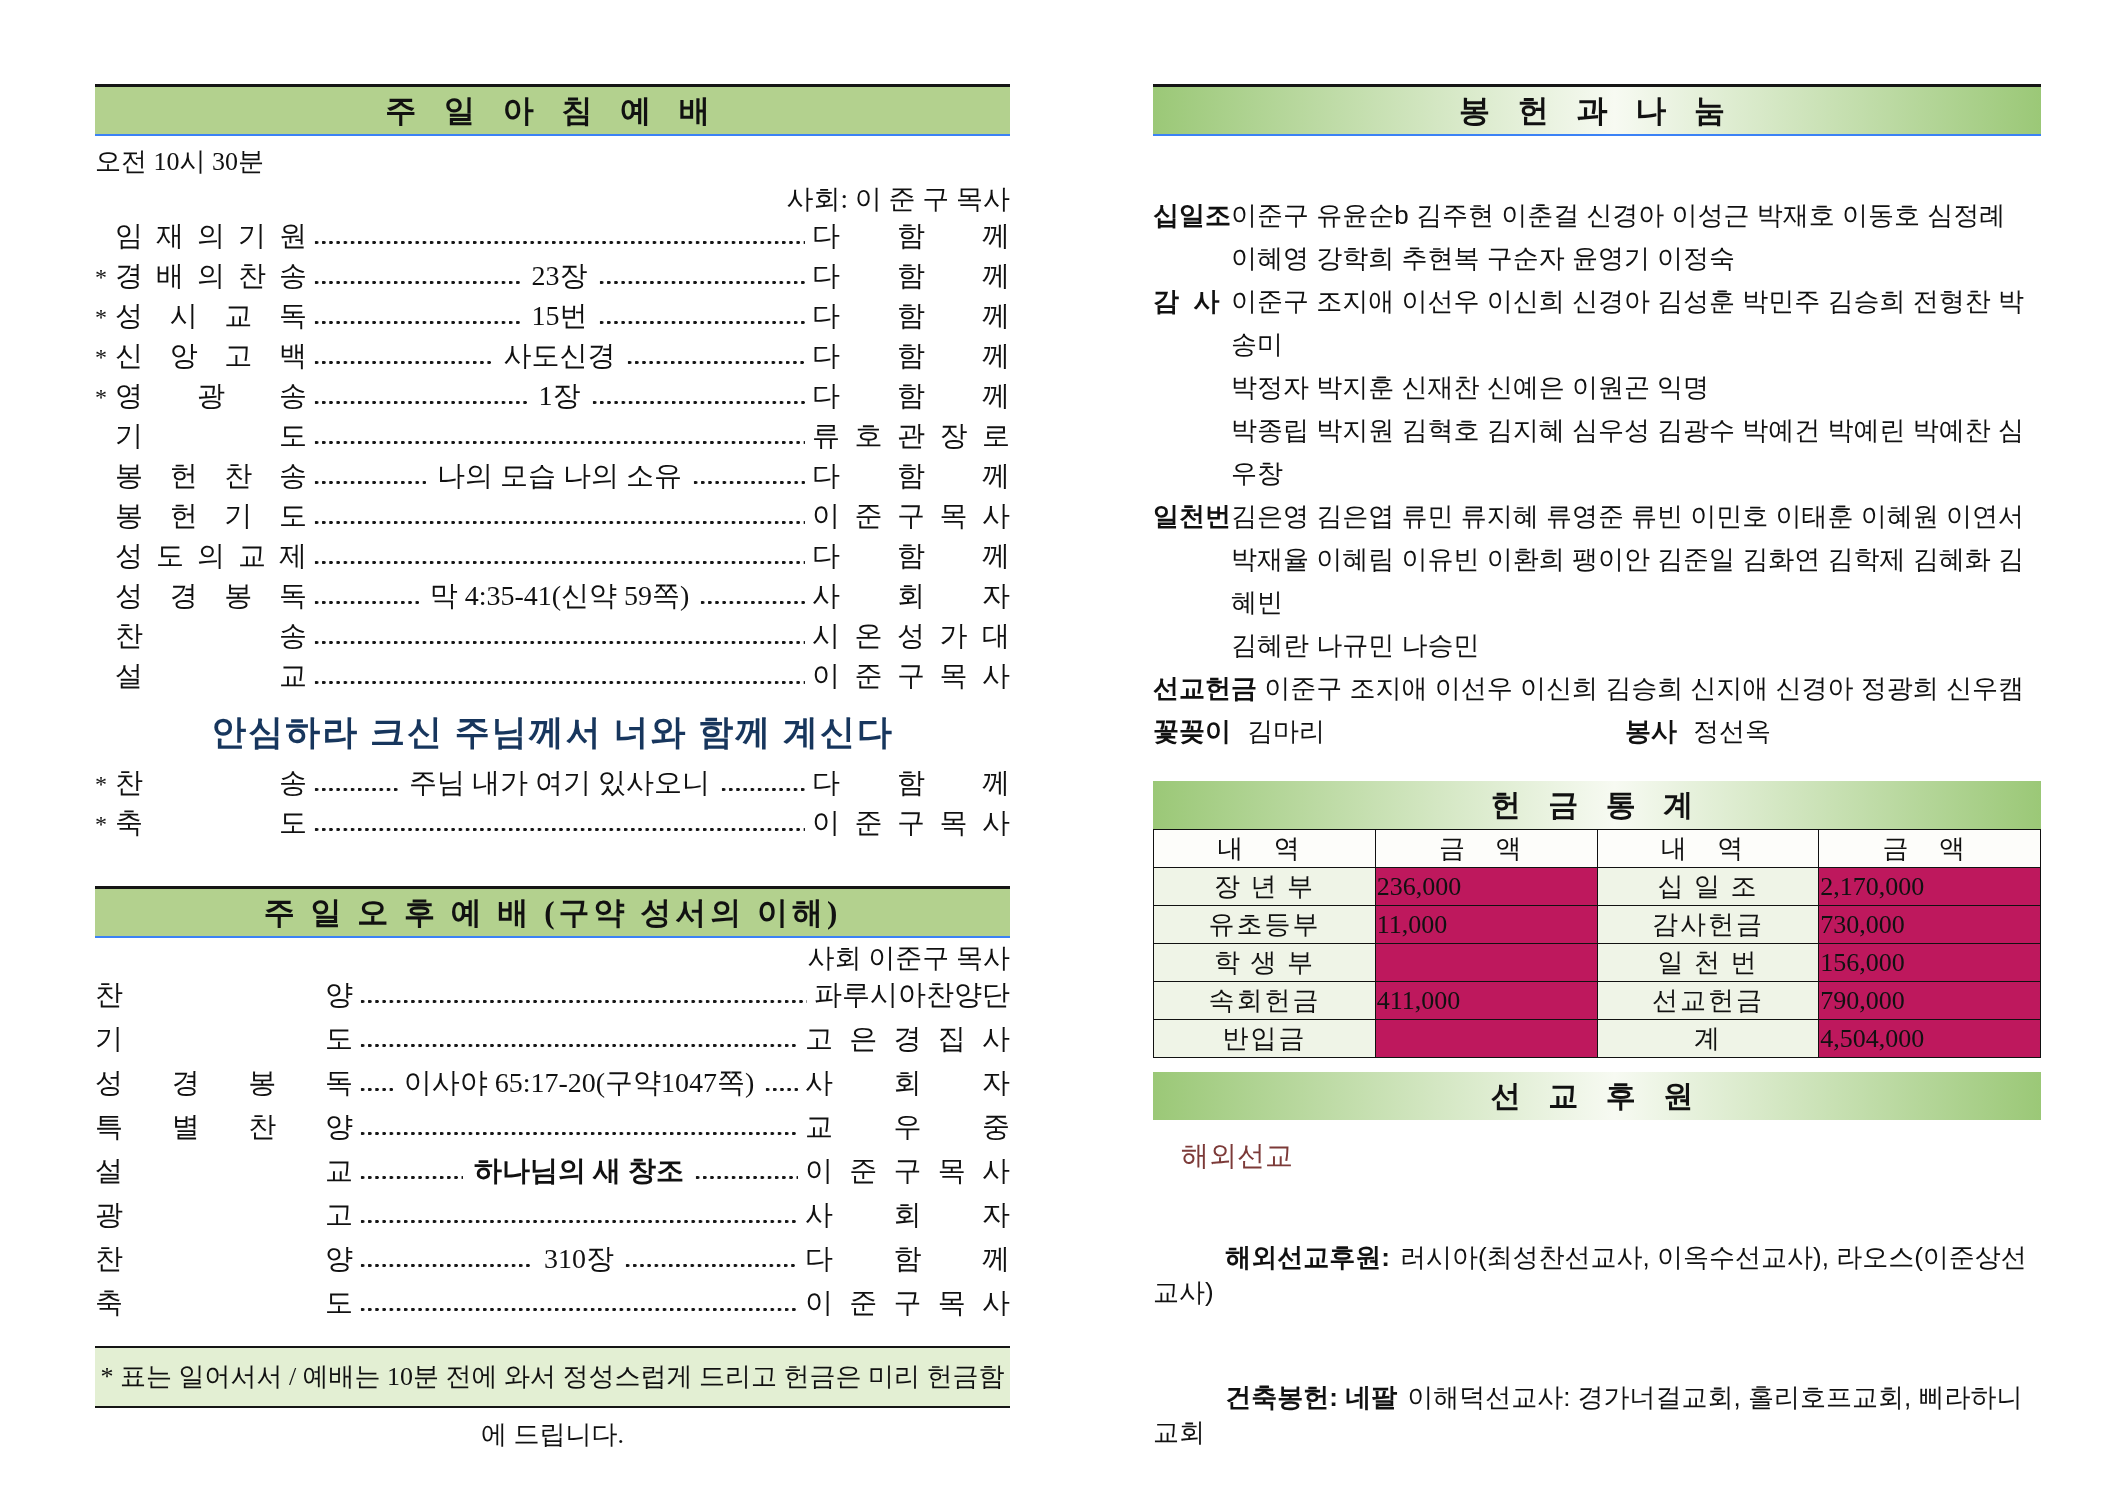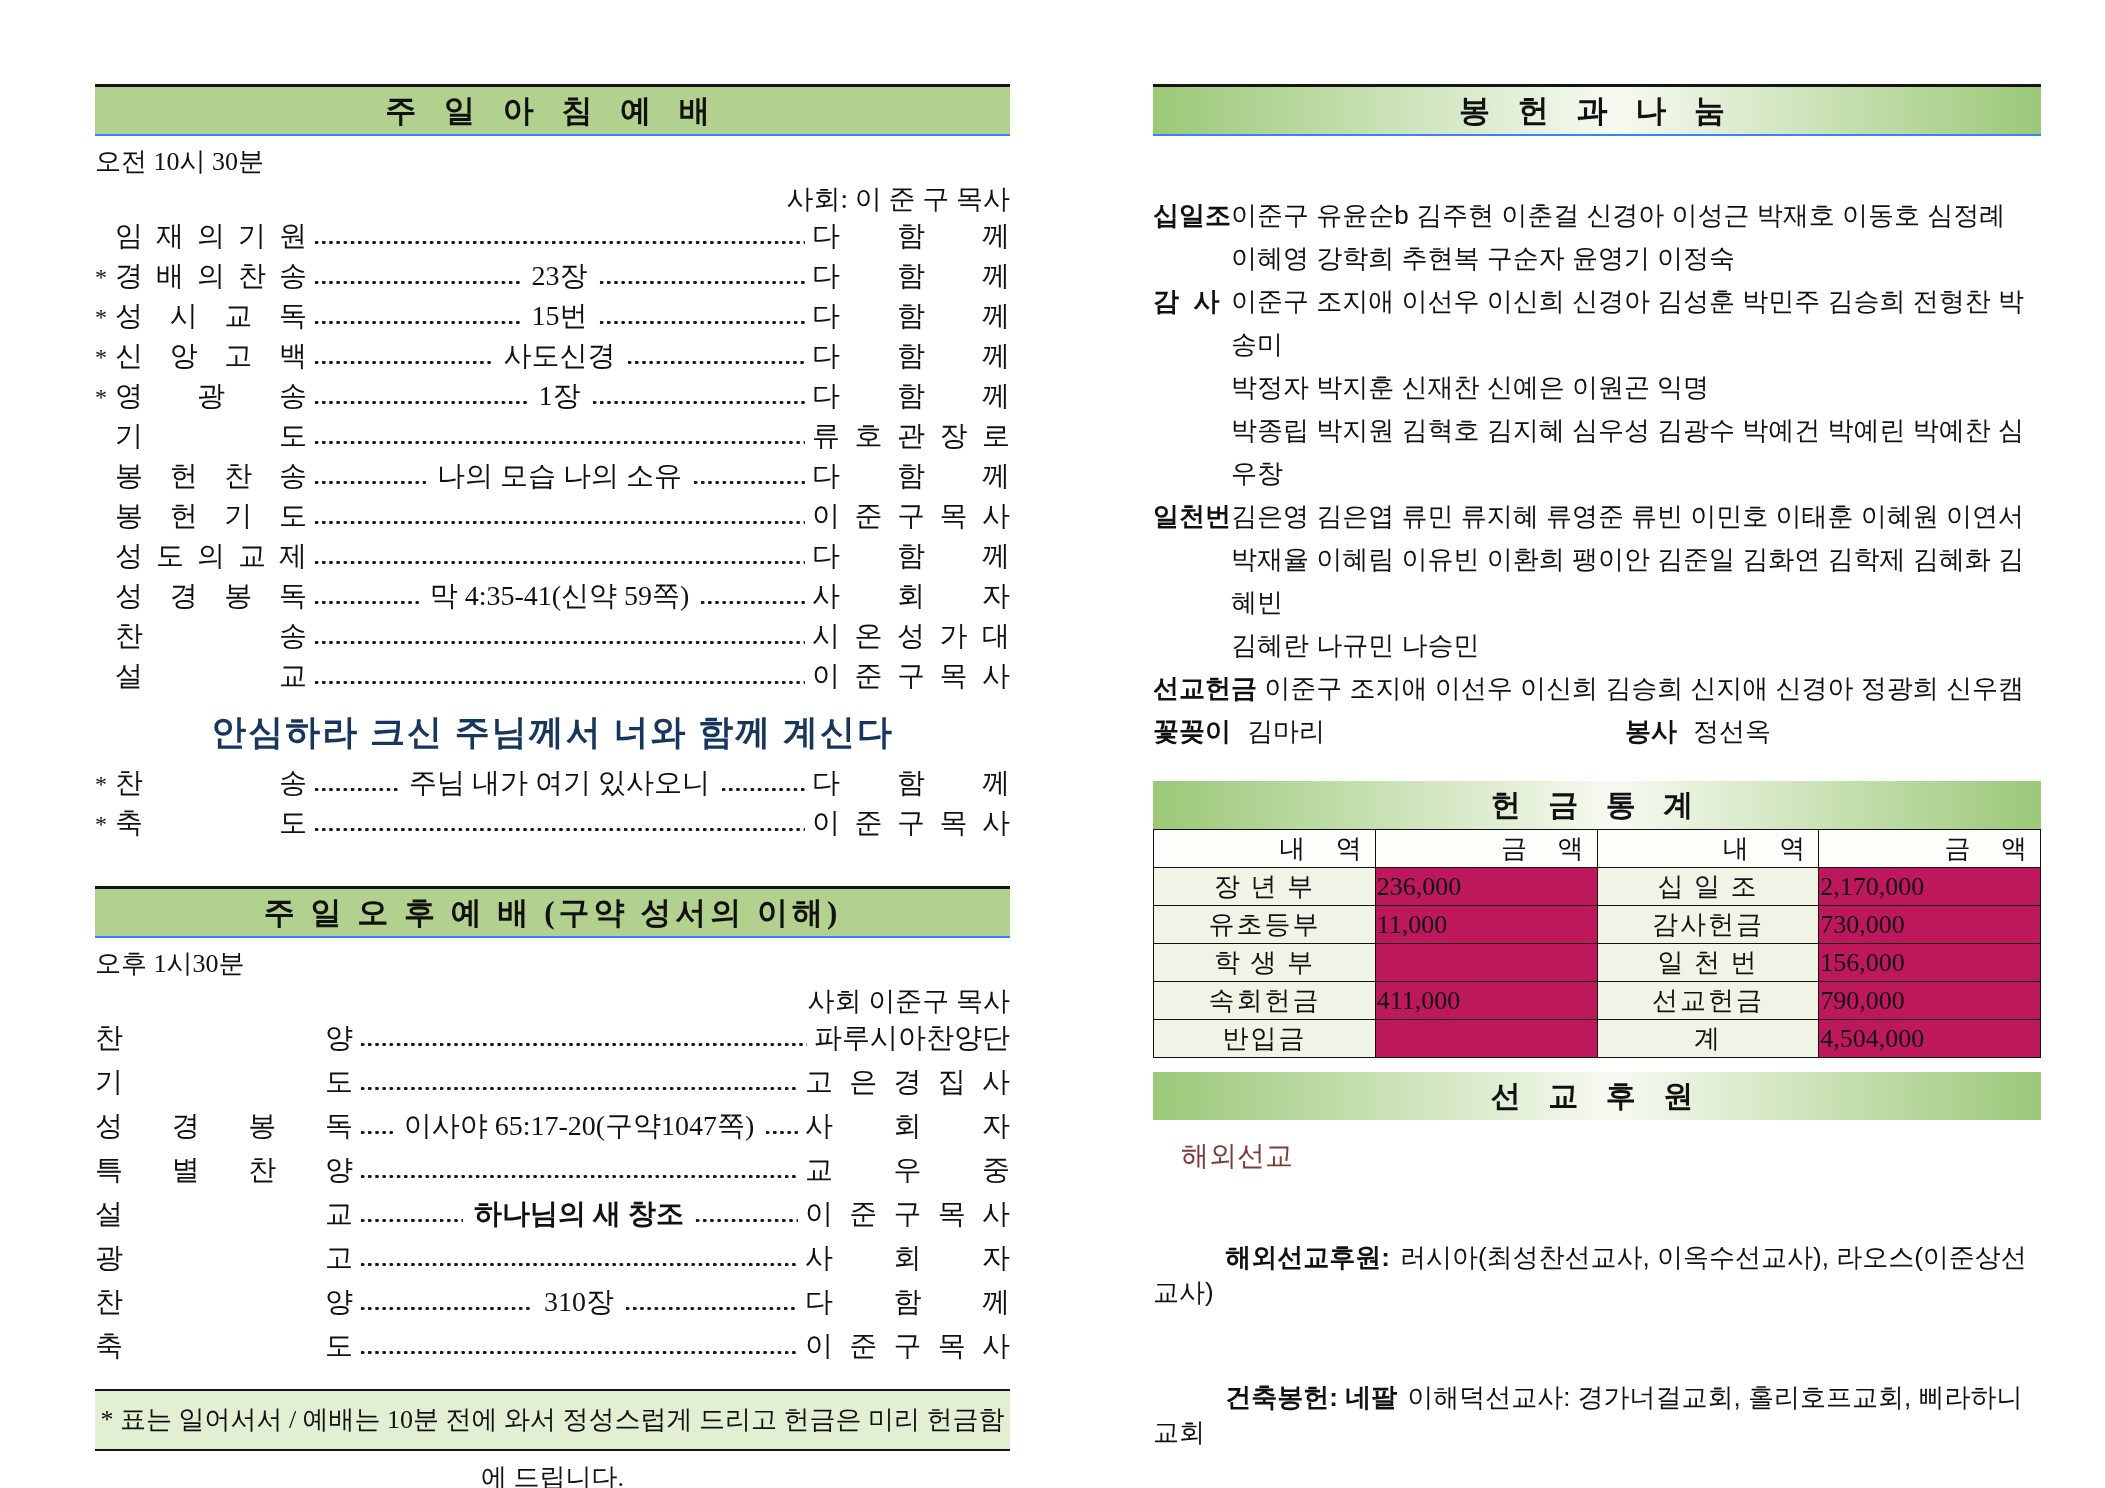--- a/index.html
+++ b/index.html
@@ -45,21 +45,21 @@
   .olabel{font-weight:bold;min-width:78px;white-space:pre-wrap;}
   .ocont{padding-left:78px;}
   .flower-line{display:flex;white-space:pre-wrap;}
   .svc-label{font-weight:bold;margin-left:300px;margin-right:16px;}
   .flower-name{margin-left:16px;}
 
   
   .stats-wrap{margin-top:28px;}
   table.stats{border-collapse:collapse;width:100%;font-size:26px;table-layout:fixed;}
   table.stats td{border:1.6px solid #111;height:31px;overflow:hidden;}
-  td.hcell{background:#fdfdfa;text-align:right;letter-spacing:12px;height:34px;}
+  td.hcell{background:#fdfdfa;text-align:center;letter-spacing:12px;height:34px;}
   td.lcell{background:#eff4e7;text-align:center;letter-spacing:2px;}
   td.acell{background:#be185d;text-align:left;padding-right:37px;}
 
   
   .mission{margin-top:14px;}
   .mbody{font-size:26px;line-height:35px;}
   .mheading{color:#7c3a38;font-size:28px;margin:18px 0 32px 28px;}
   .mline{white-space:pre-wrap;}
   .mlabel{font-weight:bold;margin-right:10px;}
   .m-ind1{padding-left:112px;}
@@ -180,21 +180,20 @@
         <span class="lab">축 도</span>
         <span class="dots"></span>
         <span class="resp">이 준 구 목 사</span>
       </div>
     </div>
 
     <div class="afternoon">
       <div class="gbar">
         <span style="letter-spacing:4px;">주 일 오 후 예 배 (구약 성서의 이해)</span>
       </div>
-      <div class="meta">오후 1시30분</div>
       <div class="moderator">사회 이준구 목사</div>
 
       <div class="rows">
         <div class="srow srow-a">
           <span class="lab lab-a">찬 양</span>
           <span class="dots"></span>
           <span>파루시아찬양단</span>
         </div>
         <div class="srow srow-a">
           <span class="lab lab-a">기 도</span>

